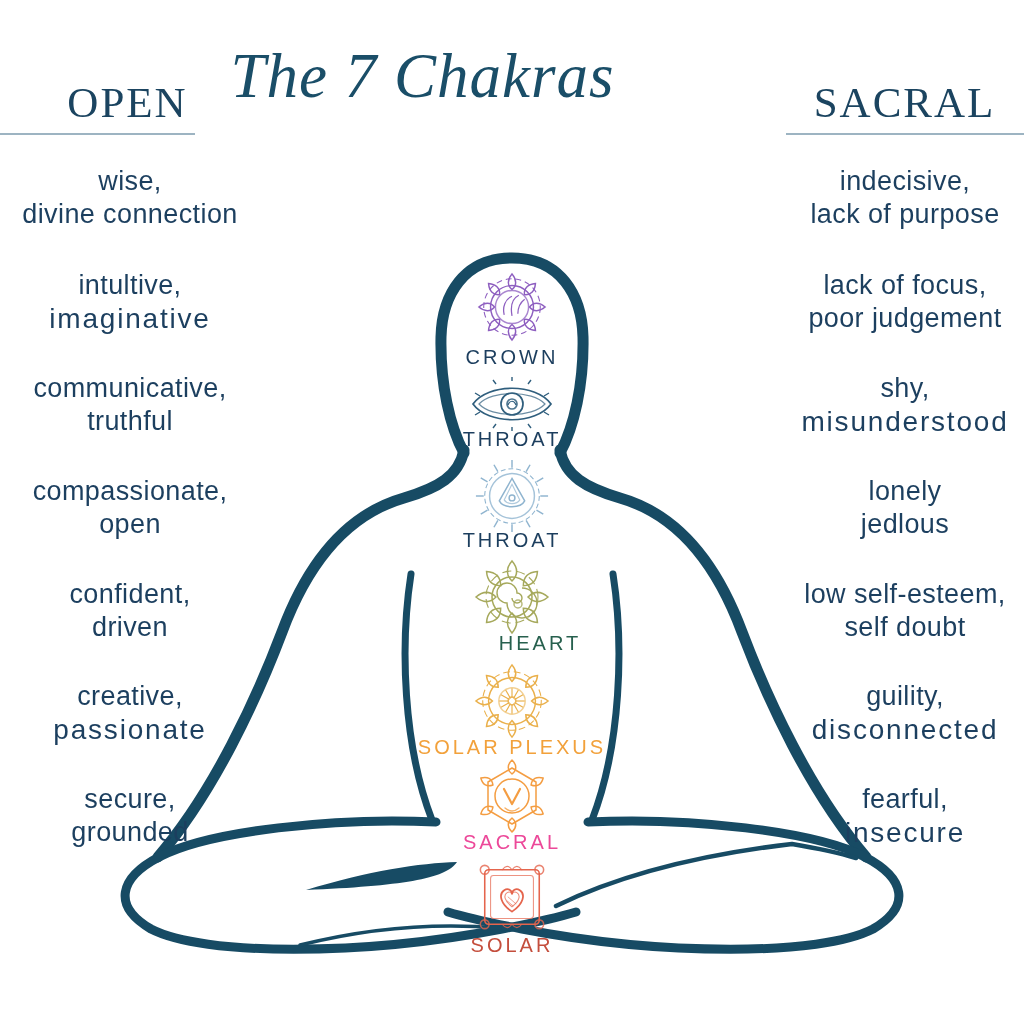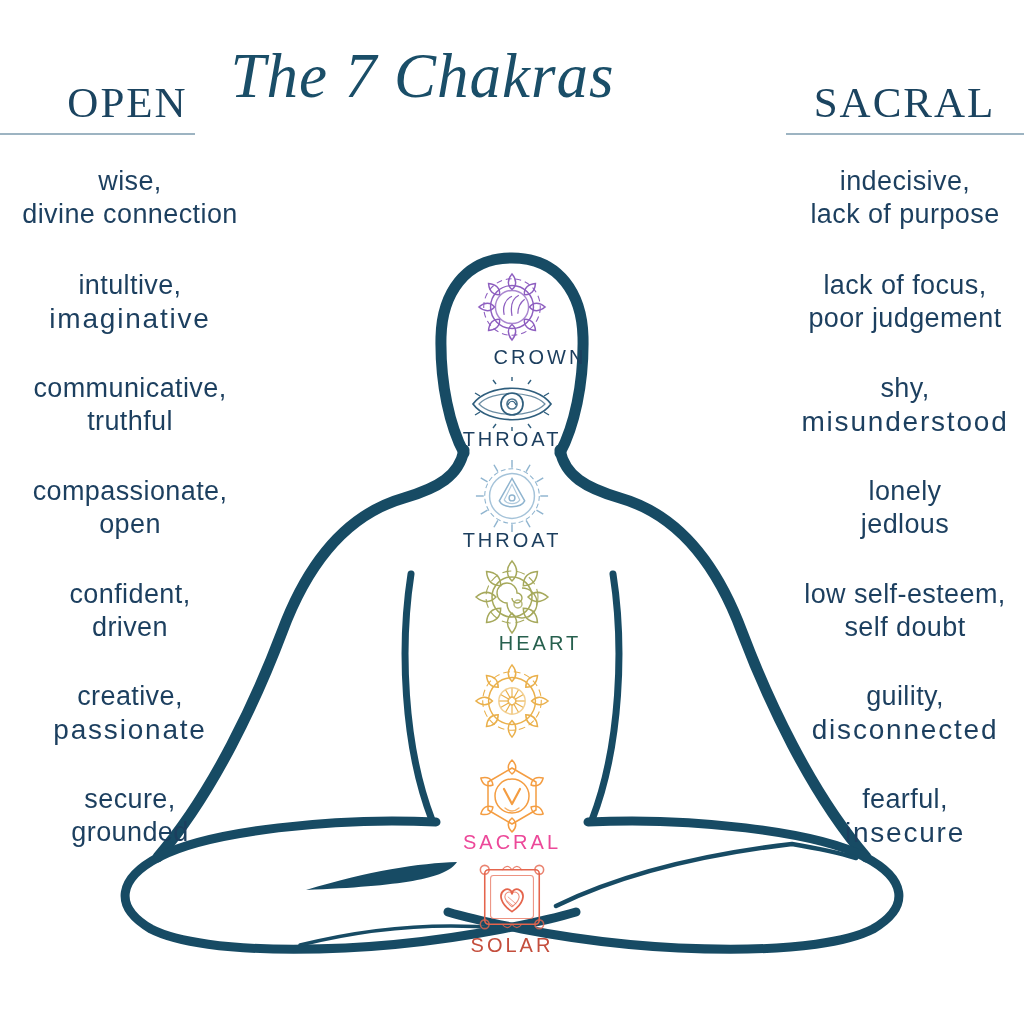--- a/index.html
+++ b/index.html
@@ -136,21 +136,21 @@
         <use href="#crp" transform="rotate(180 40 40)"></use>
         <use href="#crp" transform="rotate(225 40 40)"></use>
         <use href="#crp" transform="rotate(270 40 40)"></use>
         <use href="#crp" transform="rotate(315 40 40)"></use>
       <circle cx="40" cy="40" r="29" stroke-width="1.1" stroke-dasharray="6 4"></circle>
       <circle cx="40" cy="40" r="22"></circle>
       <circle cx="40" cy="40" r="17" opacity=".75"></circle>
       <path d="M32,48 C30,40 33,32 40,29 M40,49 C38,38 41,31 47,28 M46,47 C46,40 49,35 53,32" stroke-width="1.3"></path>
     </g>
   </svg>
-  <div class="ck-label c1l" style="color: rgb(28, 62, 94); margin-left: 28px;">CROWN</div>
+  <div class="ck-label c1l" style="color: rgb(28, 62, 94);">CROWN</div>
 
   <svg class="ck-icon c2i" width="92" height="60" viewBox="0 0 92 60" style="color: rgb(47, 94, 125);">
     <g fill="none" stroke="currentColor" stroke-width="1.7">
       <path d="M7,30 C22,9 70,9 85,30 C70,51 22,51 7,30 Z"></path>
       <path d="M13,30 C26,16 66,16 79,30 C66,44 26,44 13,30 Z" stroke-width="1.2" opacity=".7"></path>
       <circle cx="46" cy="30" r="11"></circle>
       <circle cx="46" cy="30" r="5" opacity=".85"></circle>
       <path d="M42,31 c2,-5 6,-5 8,0" stroke-width="1.2"></path>
       <path d="M46,7 l0,-4 M30,10 l-3,-4 M62,10 l3,-4 M46,53 l0,4 M30,50 l-3,4 M62,50 l3,4 M14,22 l-5,-3 M78,22 l5,-3 M14,38 l-5,3 M78,38 l5,3" stroke-width="1.4"></path>
     </g>
@@ -231,20 +231,21 @@
           <use href="#sol" transform="rotate(180 42 42)"></use>
           <use href="#sol" transform="rotate(210 42 42)"></use>
           <use href="#sol" transform="rotate(240 42 42)"></use>
           <use href="#sol" transform="rotate(270 42 42)"></use>
           <use href="#sol" transform="rotate(300 42 42)"></use>
           <use href="#sol" transform="rotate(330 42 42)"></use>
       </g>
       <circle cx="42" cy="42" r="4" opacity=".9"></circle>
     </g>
   </svg>
+  <div class="ck-label c5l" style="color: rgb(242, 161, 59);">SOLAR PLEXUS</div>
 
   <svg class="ck-icon c6i" width="80" height="80" viewBox="0 0 80 80" style="color: rgb(244, 157, 66);">
     <defs>
         <path id="sap" d="M40,4 C45,9 45,14 40,18 C35,14 35,9 40,4 Z"></path>
       </defs>
     <g fill="none" stroke="currentColor" stroke-width="1.5" stroke-linejoin="round" stroke-linecap="round">
       <use href="#sap"></use>
         <use href="#sap" transform="rotate(60 40 40)"></use>
         <use href="#sap" transform="rotate(120 40 40)"></use>
         <use href="#sap" transform="rotate(180 40 40)"></use>

